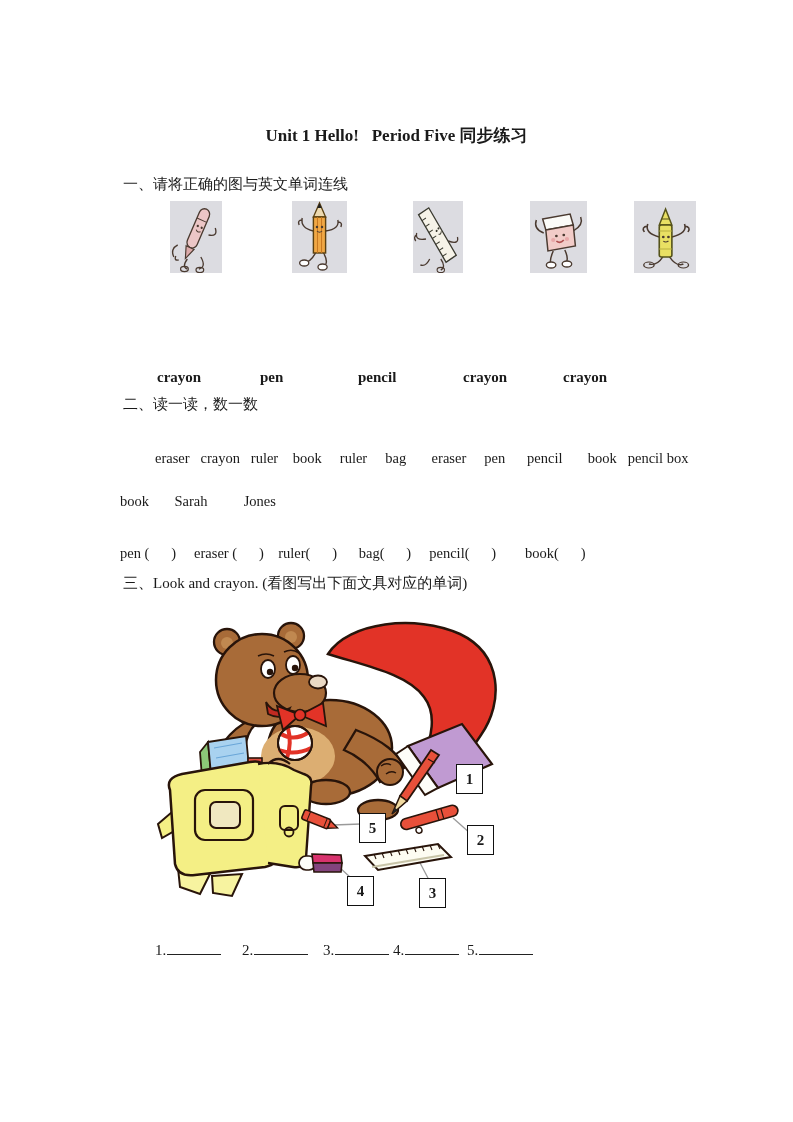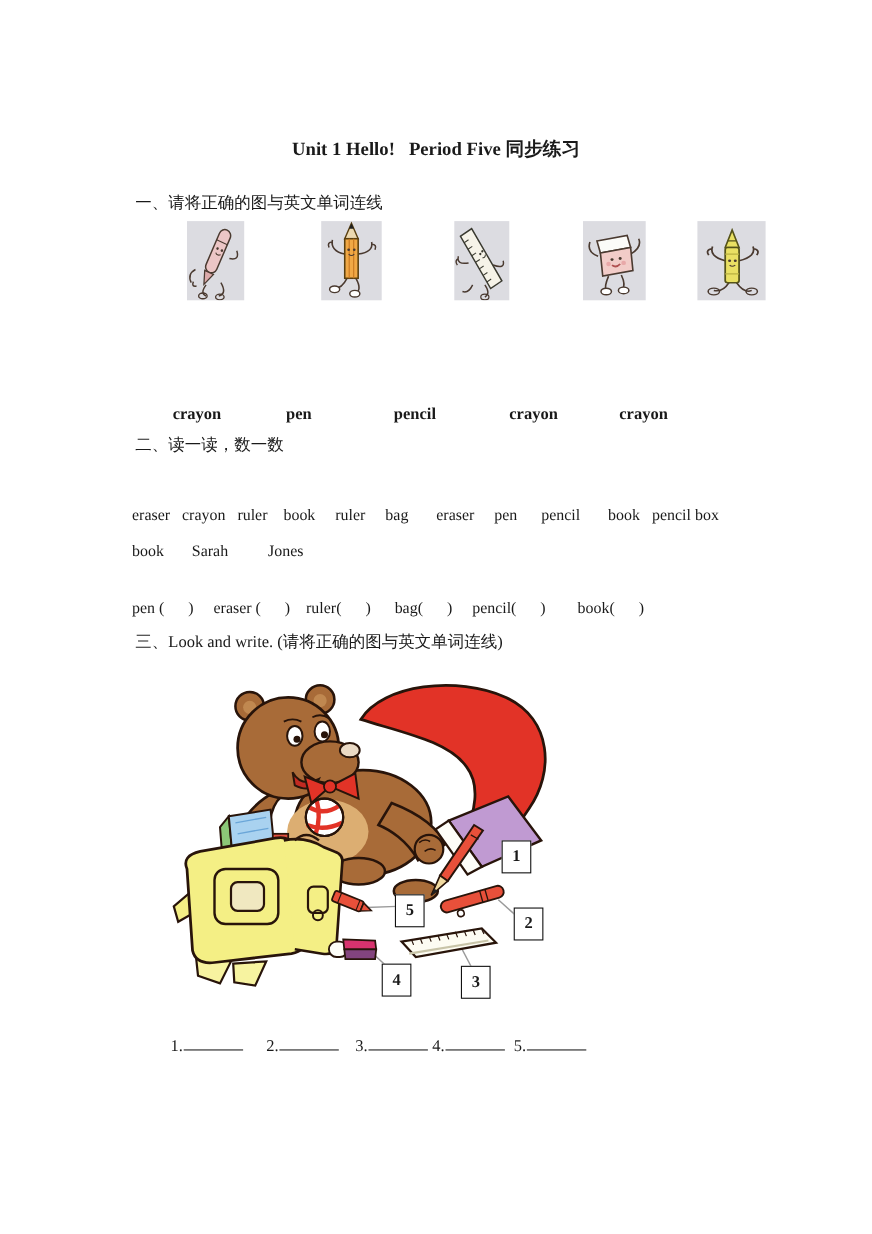--- a/index.html
+++ b/index.html
@@ -17,21 +17,21 @@
   .patch1{left:170px;width:52px;}
   .patch2{left:292px;width:55px;}
   .patch3{left:413px;width:50px;}
   .patch4{left:530px;width:57px;}
   .patch5{left:634px;width:62px;}
   
   .word{top:337px;font-weight:bold;font-size:15px;margin-top:32px;}
   .w1{left:157px;} .w2{left:260px;font-family:Liberation Serif, serif;} .w3{left:358px;font-family:Liberation Serif, serif;} .w4{left:463px;} .w5{left:563px;}
   
   .wline{left:120px;font-size:14.5px;white-space:pre;}
-  .l1{top:461px;} .l2{top:469px;} .l3{top:493px;} .l4{top:517px;margin-top:28px;} .l5{top:541px;}
+  .l1{top:450px;margin-left:35px;} .l2{top:469px;} .l3{top:493px;} .l4{top:517px;margin-top:28px;} .l5{top:541px;}
   
   .illus{left:150px;top:612px;width:360px;height:308px;}
   .illus svg{position:absolute;left:0;top:0;width:100%;height:100%;}
   .numbox{position:absolute;width:25px;height:28px;background:#fff;border:1.5px solid #111;
           display:flex;align-items:center;justify-content:center;font-weight:bold;font-size:15px;}
   .nb1{left:306px;top:152px;} .nb2{left:317px;top:213px;} .nb3{left:269px;top:266px;}
   .nb4{left:197px;top:264px;} .nb5{left:209px;top:201px;}
   
   .answers{top:941px;left:0;width:100%;height:24px;}
   .ans{position:absolute;font-size:15px;}
@@ -143,21 +143,21 @@
   <span class="abs word w2">pen</span>
   <span class="abs word w3">pencil</span>
   <span class="abs word w4">crayon</span>
   <span class="abs word w5">crayon</span>
 
   <div class="abs sec-head sec2-head">二、读一读，数一数</div>
   <div class="abs wline l1">eraser   crayon   ruler    book     ruler     bag       eraser     pen      pencil       book   pencil box</div>
   <div class="abs wline l3">book       Sarah          Jones</div>
   <div class="abs wline l4">pen (      )     eraser (      )    ruler(      )      bag(      )     pencil(      )        book(      )</div>
 
-  <div class="abs sec-head sec3-head">三、Look and write. (请将正确的图与英文单词连线)</div>
+  <div class="abs sec-head sec3-head">三、Look and crayon. (看图写出下面文具对应的单词)</div>
 
   <div class="abs illus">
     <svg viewBox="0 0 360 308">
 
       <path d="M178,42 C198,10 266,2 310,22 C352,42 354,90 331,123 C320,139 312,151 315,163 C298,149 284,141 272,145 C282,127 287,102 274,85 C258,62 216,54 178,42 Z" fill="#e23327" stroke="#28140a" stroke-width="2.5"></path>
 
       <g stroke="#9a9a9a" stroke-width="1.3">
         <line x1="287" y1="146" x2="309" y2="162"></line>
         <line x1="303" y1="206" x2="321" y2="222"></line>
         <line x1="268" y1="247" x2="279" y2="268"></line>

